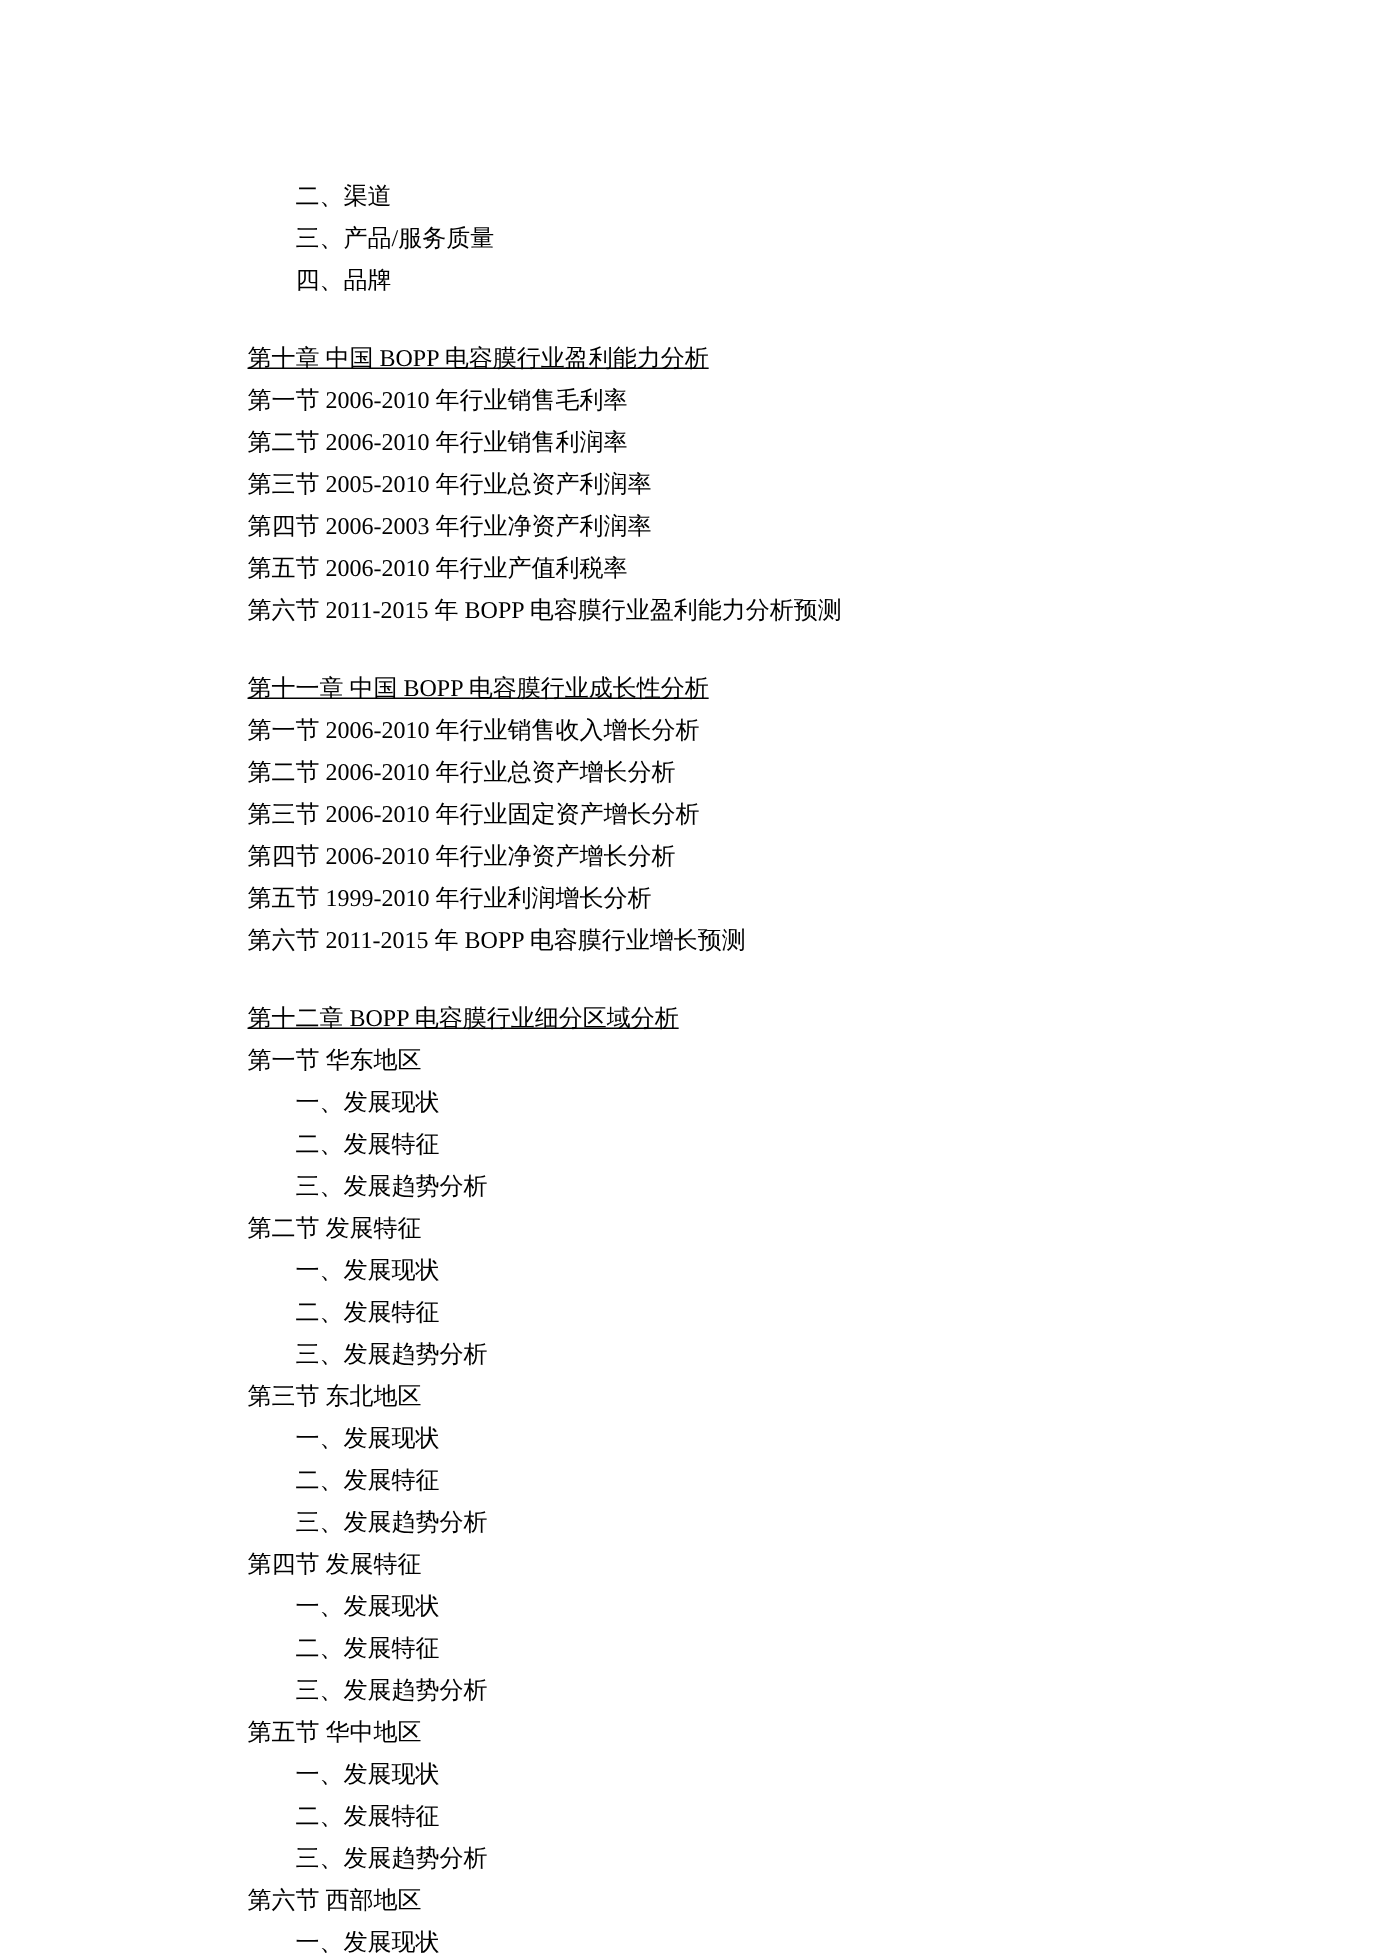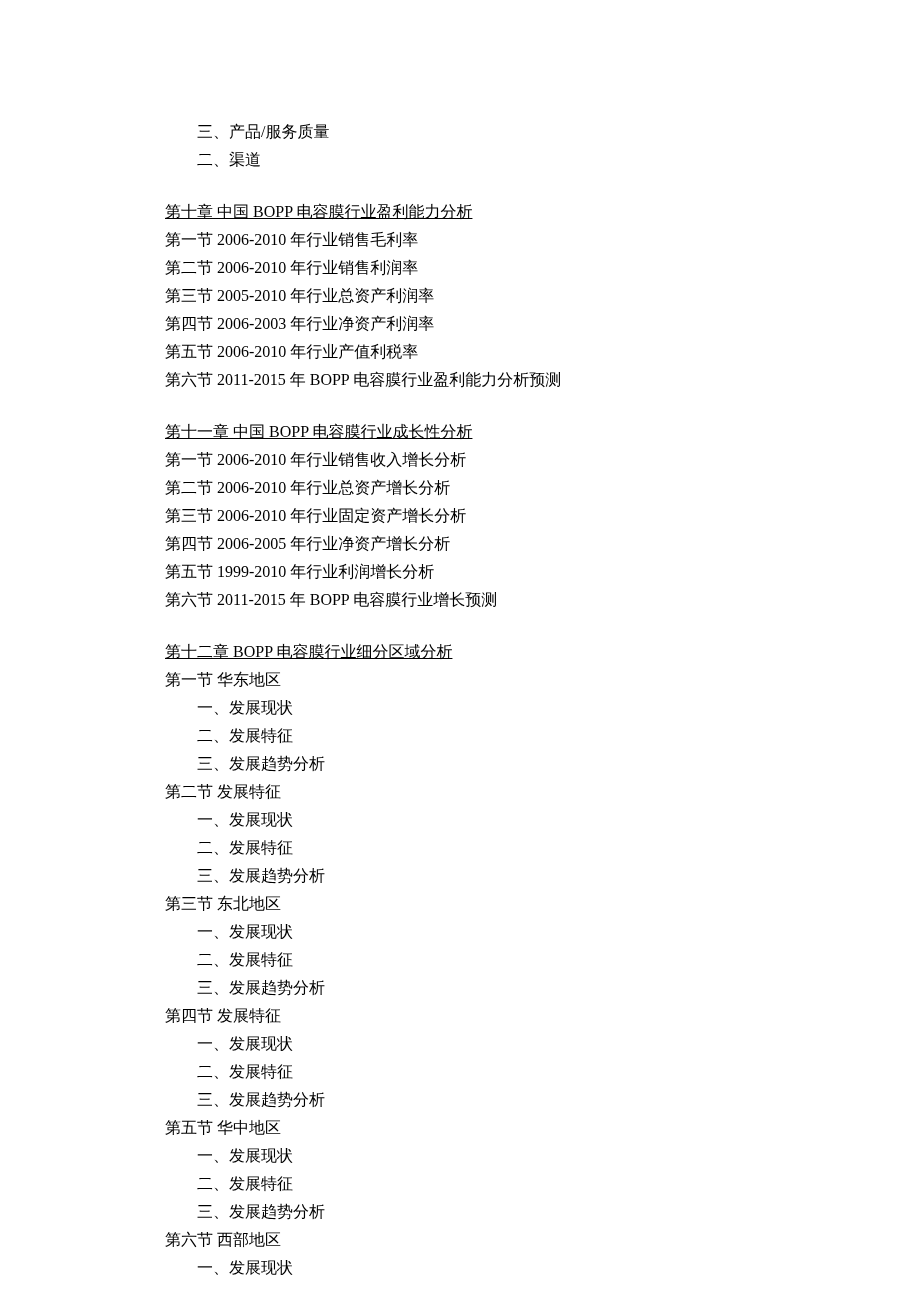--- a/index.html
+++ b/index.html
@@ -28,37 +28,38 @@
     .level-2 {
     }
     .section-group {
       margin-bottom: 0;
     }
   </style>
 </head>
 <body>
 
 <div class="section-group">
+  <div class="level-3">二、渠道</div>
   <div class="level-3">三、产品/服务质量</div>
-  <div class="level-3">二、渠道</div>
+  <div class="level-3">四、品牌</div>
 </div>
 
 <div class="level-1">第十章 中国 BOPP 电容膜行业盈利能力分析</div>
 <div class="level-2">第一节 2006-2010 年行业销售毛利率</div>
 <div class="level-2">第二节 2006-2010 年行业销售利润率</div>
 <div class="level-2">第三节 2005-2010 年行业总资产利润率</div>
 <div class="level-2">第四节 2006-2003 年行业净资产利润率</div>
 <div class="level-2">第五节 2006-2010 年行业产值利税率</div>
 <div class="level-2">第六节 2011-2015 年 BOPP 电容膜行业盈利能力分析预测</div>
 
 <div class="level-1">第十一章 中国 BOPP 电容膜行业成长性分析</div>
 <div class="level-2">第一节 2006-2010 年行业销售收入增长分析</div>
 <div class="level-2">第二节 2006-2010 年行业总资产增长分析</div>
 <div class="level-2">第三节 2006-2010 年行业固定资产增长分析</div>
-<div class="level-2">第四节 2006-2005 年行业净资产增长分析</div>
+<div class="level-2">第四节 2006-2010 年行业净资产增长分析</div>
 <div class="level-2">第五节 1999-2010 年行业利润增长分析</div>
 <div class="level-2">第六节 2011-2015 年 BOPP 电容膜行业增长预测</div>
 
 <div class="level-1">第十二章 BOPP 电容膜行业细分区域分析</div>
 
 <div class="level-2">第一节 华东地区</div>
 <div class="level-3">一、发展现状</div>
 <div class="level-3">二、发展特征</div>
 <div class="level-3">三、发展趋势分析</div>
 

